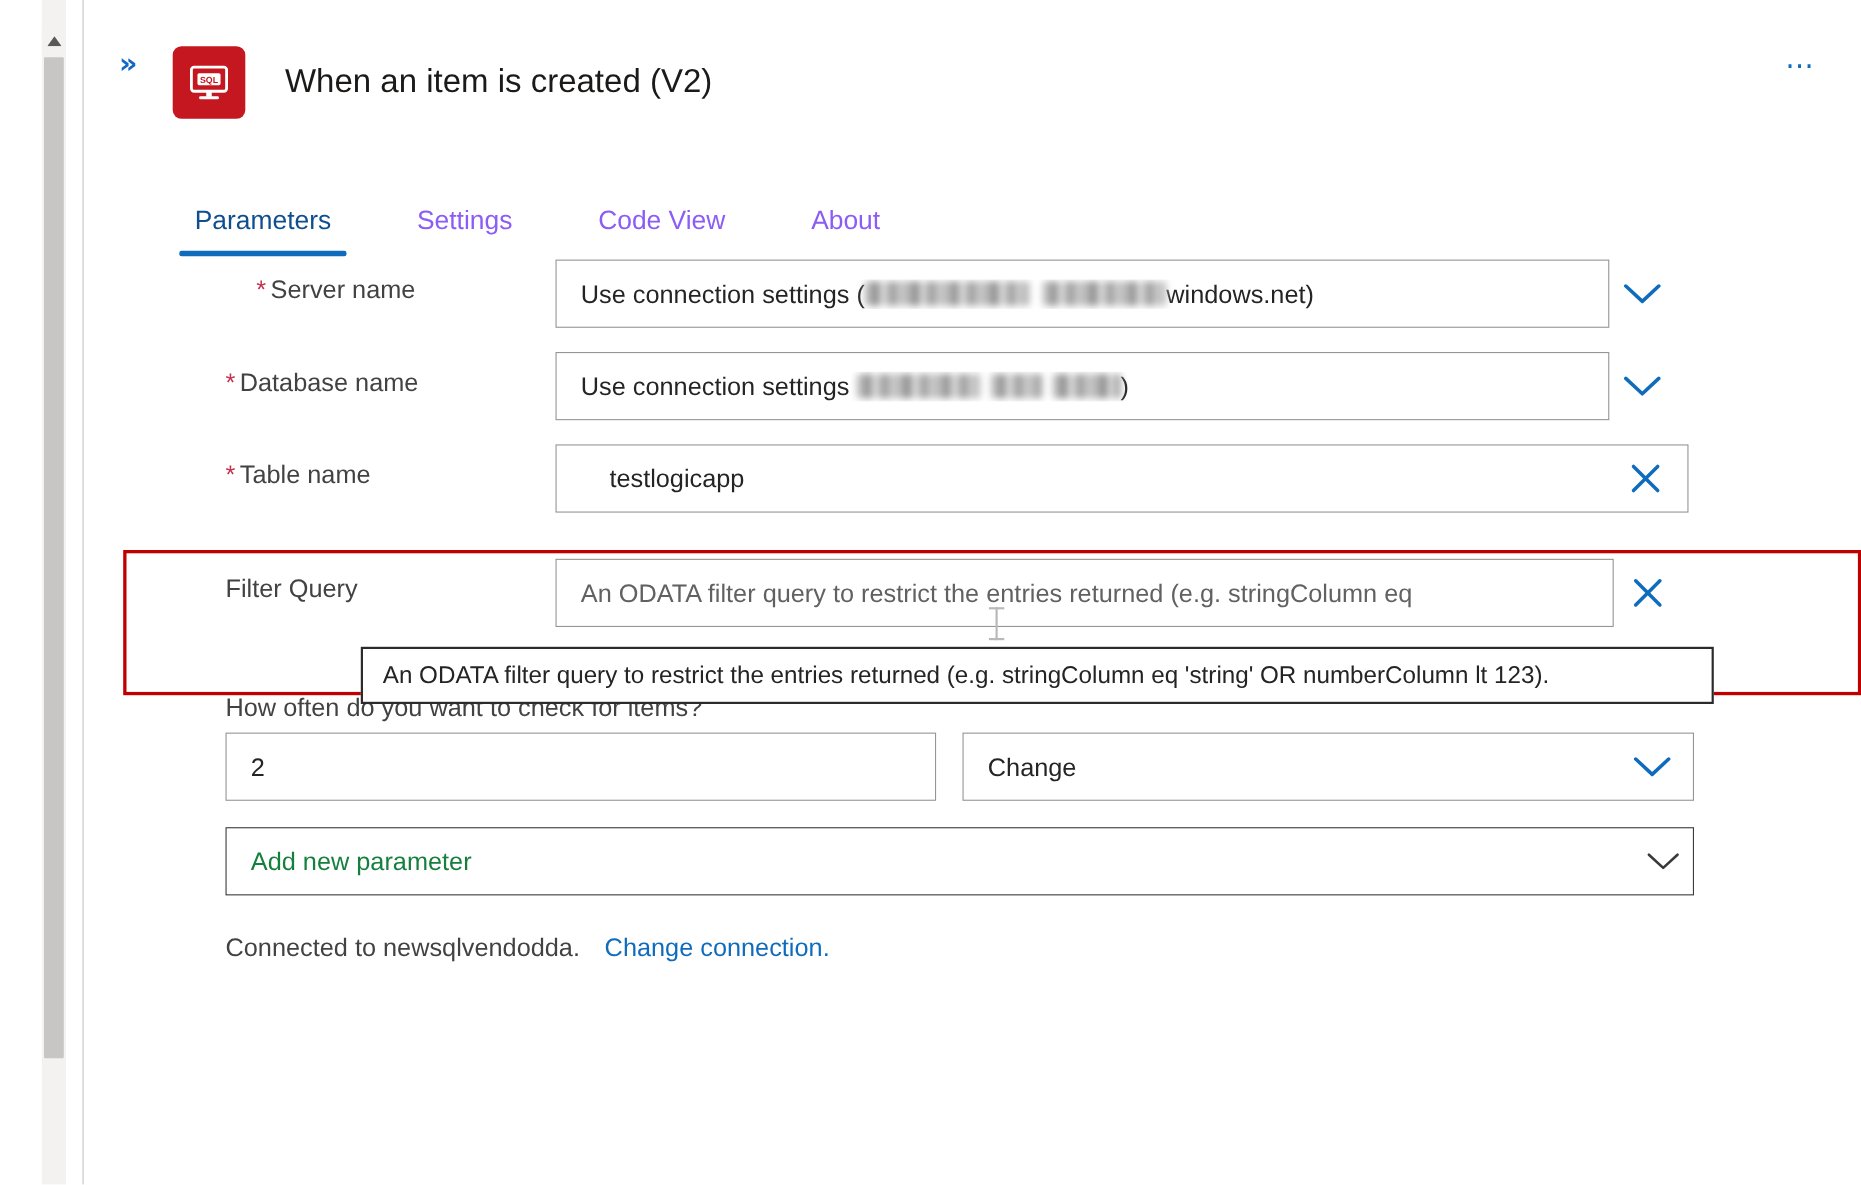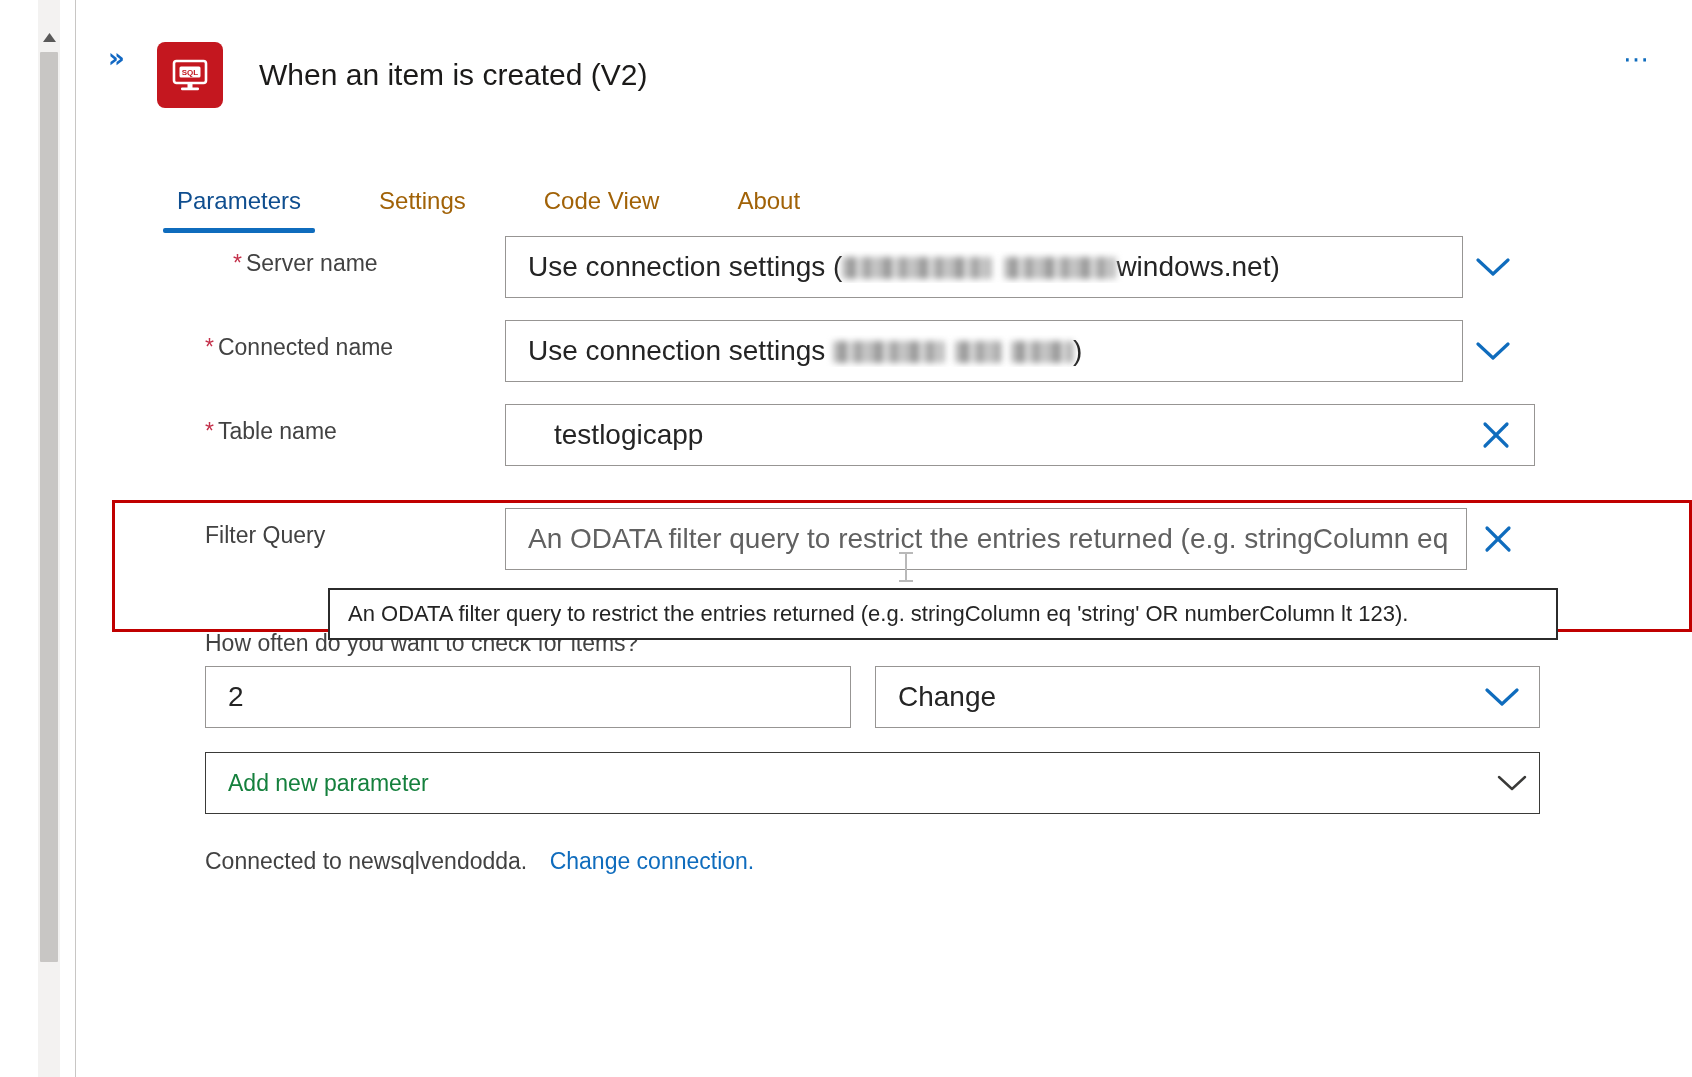--- a/index.html
+++ b/index.html
@@ -120,21 +120,21 @@
     display: flex;
     align-items: flex-end;
     height: 78px;
   }
   .tab {
     position: relative;
     padding: 0 14px 0 14px;
     margin-right: 50px;
     font-size: 24px;
     line-height: 30px;
-    color: #a16207;
+    color: #8b5cf6;
     cursor: pointer;
     height: 64px;
     display: flex;
     align-items: center;
     white-space: nowrap;
   }
   .tab:last-child { margin-right: 0; }
   .tab.active { color: #0f4e8f; }
   .tab.active::after {
     content: "";
@@ -180,21 +180,21 @@
     position: absolute;
     left: 0;
     top: 0;
     height: 62px;
     border: 1px solid #979593;
     background: #ffffff;
     box-sizing: border-box;
     display: flex;
     align-items: center;
     padding: 0 16px 0 22px;
-    font-size: 28px;
+    font-size: 23px;
     color: #242424;
   }
   .input-box .val { white-space: nowrap; overflow: hidden; }
   .input-box .placeholder { color: #616161; }
   .chev-down {
     position: absolute;
     display: flex; align-items: center; justify-content: center;
     width: 40px; height: 62px;
     top: 0;
     cursor: pointer;
@@ -386,21 +386,21 @@
           <div class="chev-down" style="left:968px;">
             <svg width="34" height="20" viewBox="0 0 34 20" aria-hidden="true">
               <polyline points="2,3 17,17 32,3" fill="none" stroke="#0f6cbd" stroke-width="3.2" stroke-linecap="round" stroke-linejoin="round"></polyline>
             </svg>
           </div>
         </div>
       </div>
 
       <div class="field-row" style="top:84px;position:absolute;left:0;right:0;">
         <div class="field-label" style="top:12px;">
-          <span class="req-star">*</span><span>Connected name</span>
+          <span class="req-star">*</span><span>Database name</span>
         </div>
         <div class="control" style="top:0;">
           <div class="input-box" style="width:958px;">
             <span class="val">
               <span>Use connection settings </span><span class="blur-chip" style="width:112px;"></span><span class="blur-chip" style="width:46px;margin-left:10px;"></span><span class="blur-chip" style="width:62px;margin-left:10px;"></span><span>)</span>
             </span>
           </div>
           <div class="chev-down" style="left:968px;">
             <svg width="34" height="20" viewBox="0 0 34 20" aria-hidden="true">
               <polyline points="2,3 17,17 32,3" fill="none" stroke="#0f6cbd" stroke-width="3.2" stroke-linecap="round" stroke-linejoin="round"></polyline>

